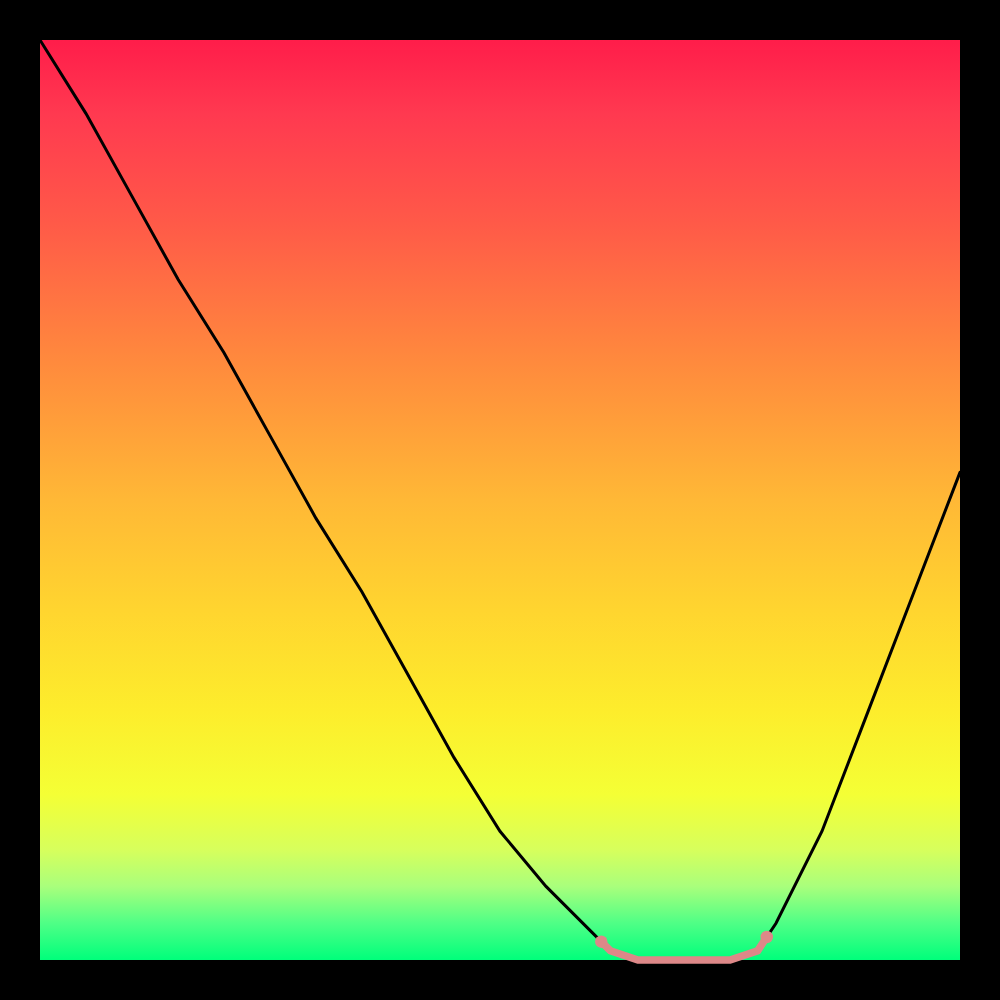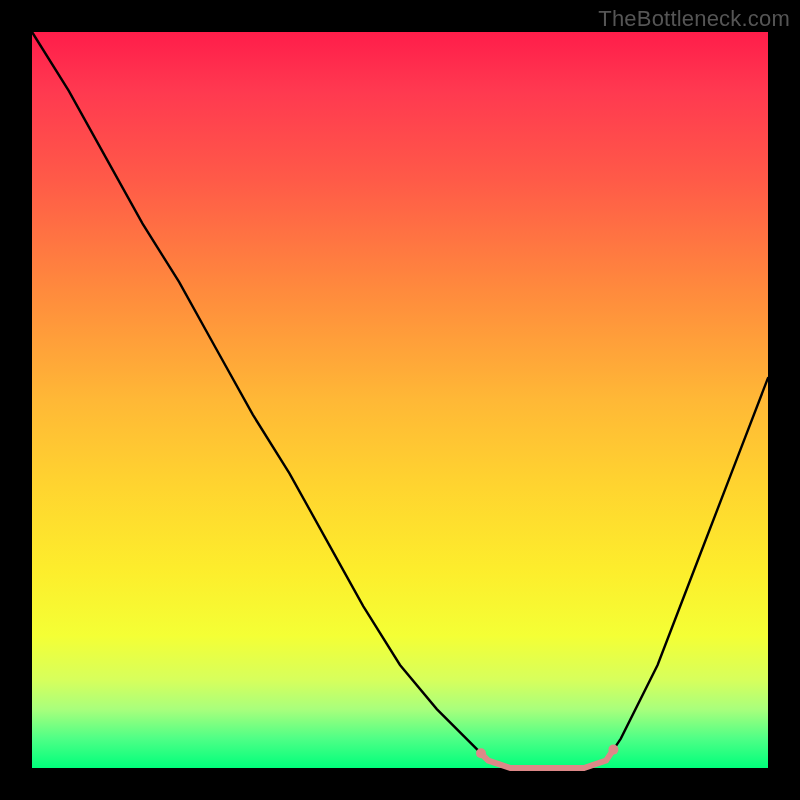--- a/index.html
+++ b/index.html
@@ -72,15 +72,14 @@
       <path id="main-curve" fill="none" stroke="#000" stroke-width="2.4" stroke-linecap="round" d="M0.0 0.0 L36.8 58.9 L73.6 125.1 L110.4 191.4 L147.2 250.2 L184.0 316.5 L220.8 382.7 L257.6 441.6 L294.4 507.8 L331.2 574.1 L368.0 633.0 L404.8 677.1 L441.6 713.9 L456.3 728.6 L478.4 736.0 L515.2 736.0 L552.0 736.0 L574.1 728.6 L588.8 706.6 L625.6 633.0 L662.4 537.3 L699.2 441.6 L736.0 345.9"></path>
 
       <path id="highlight-curve" fill="none" stroke="#dd8888" stroke-width="6" stroke-linecap="round" d="M449.0 721.3 L456.3 728.6 L478.4 736.0 L515.2 736.0 L552.0 736.0 L574.1 728.6 L581.4 717.6"></path>
 
       <circle id="hl-dot-left" r="5" fill="#dd8888" cx="449.0" cy="721.3"></circle>
       <circle id="hl-dot-right" r="5" fill="#dd8888" cx="581.4" cy="717.6"></circle>
     </svg>
 
   </div>
 
-  <div class="watermark">TheBottleneck.com</div>
 
 </div>
 
 </body></html>

